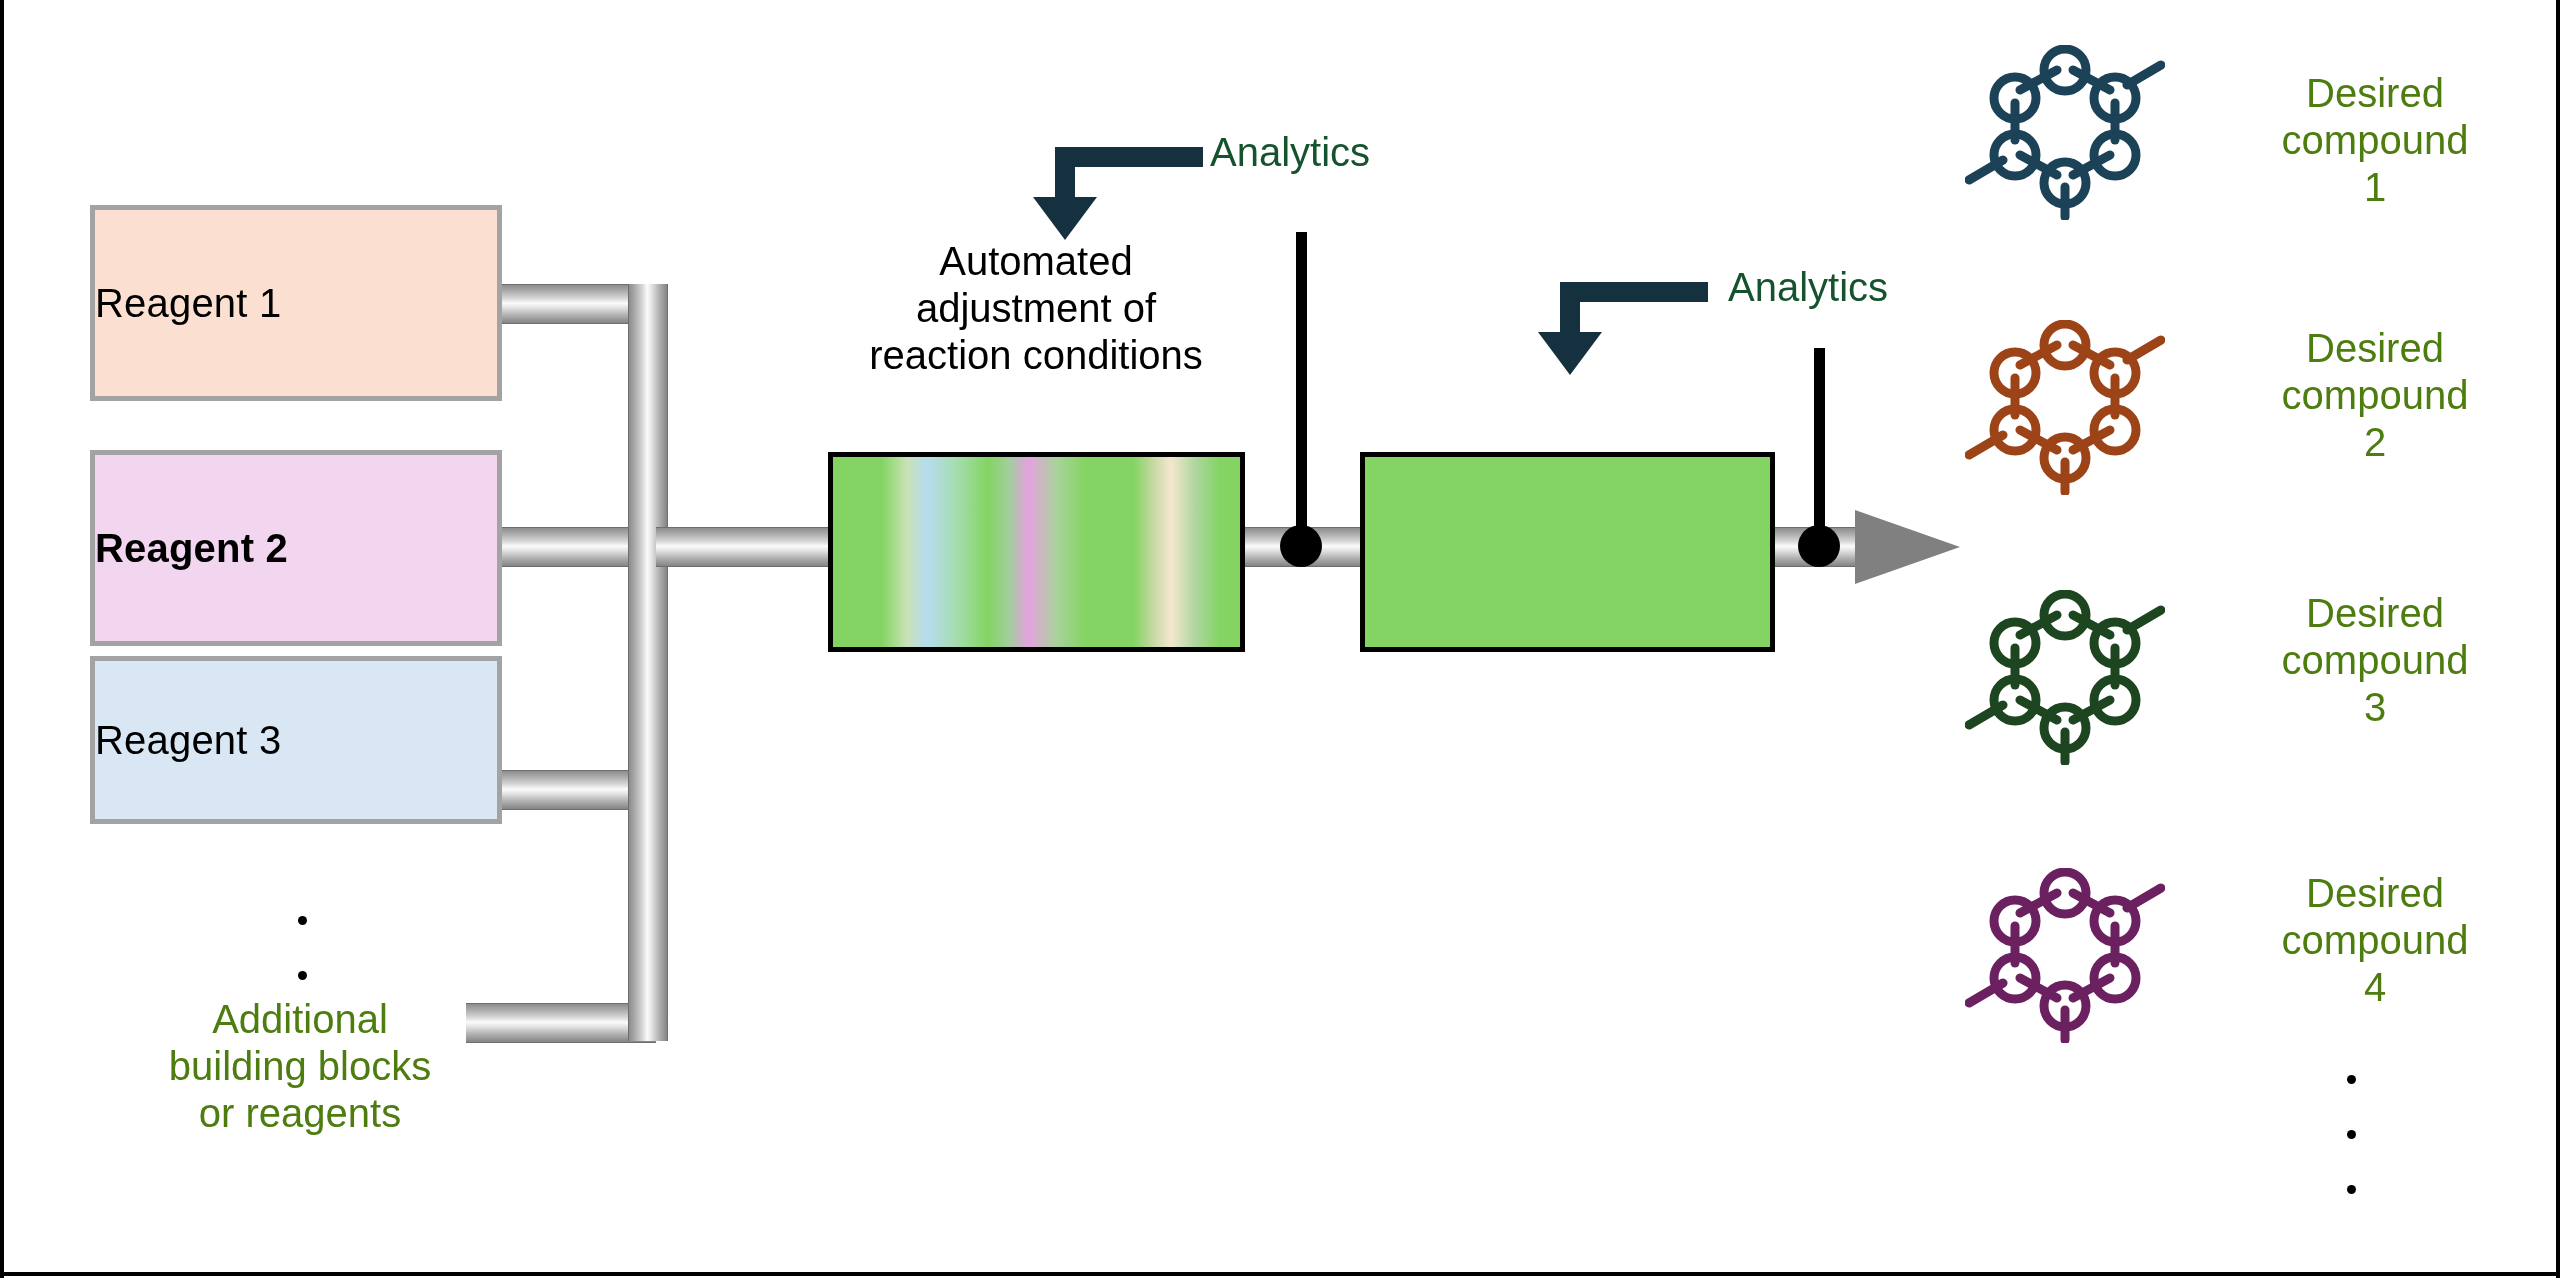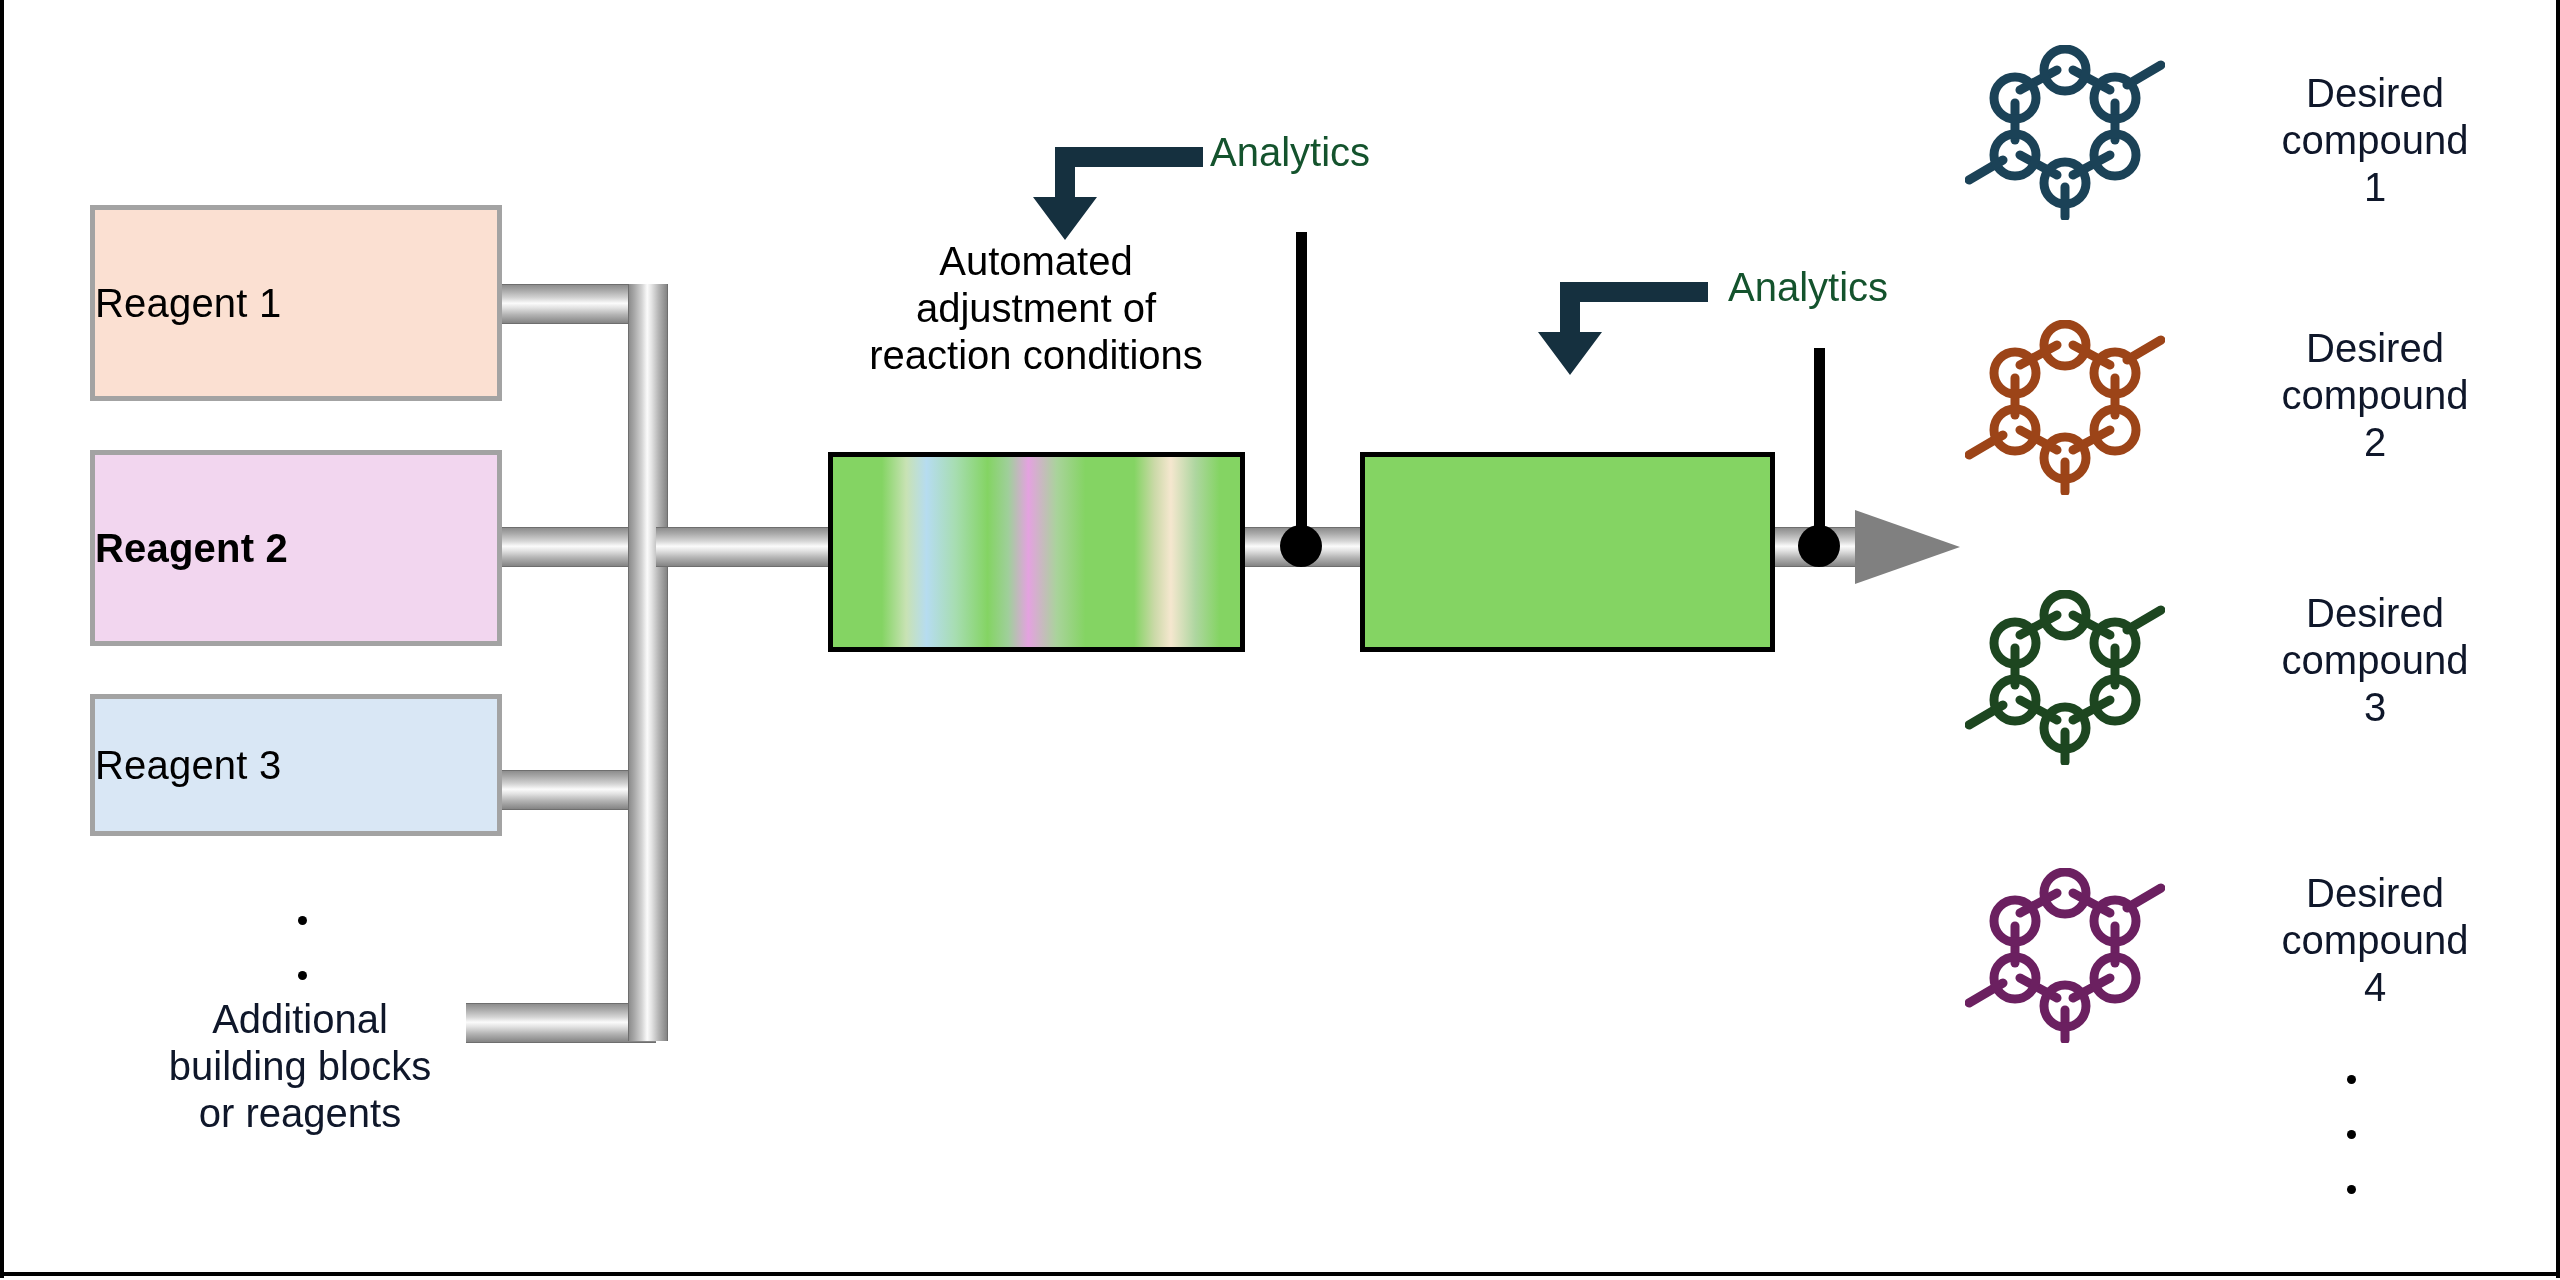--- a/index.html
+++ b/index.html
@@ -104,21 +104,21 @@
   }
 
   
   .out-arrow { position: absolute; }
 
   
   .molecule { position: absolute; }
   .product-label {
     position: absolute;
     font-size: 40px;
-    color: #0f172a;
+    color: #4d7c0f;
     text-align: center;
     line-height: 1.17;
     white-space: pre-line;
   }
 
   
   .dot {
     position: absolute;
     width: 9px;
     height: 9px;
@@ -152,21 +152,21 @@
   <div class="pipe-h" style="left:1770px; top:527px; width:130px; height:38px;"></div>
 
   <div class="reagent-box" style="left:90px; top:205px; width:412px; height:196px; background:#fbe0d2;">
     <span class="reagent-label">Reagent 1</span>
   </div>
 
   <div class="reagent-box" style="left:90px; top:450px; width:412px; height:196px; background:#f2d6ef;font-weight:bold;">
     <span class="reagent-label">Reagent 2</span>
   </div>
 
-  <div class="reagent-box" style="left:90px; top:694px; width:412px; height:142px; background:#d9e7f5;">
+  <div class="reagent-box" style="left:90px; top:656px; width:412px; height:168px; background:#d9e7f5;">
     <span class="reagent-label">Reagent 3</span>
   </div>
 
   <div class="dot" style="left:298px; top:916px;"></div>
   <div class="dot" style="left:298px; top:971px;"></div>
 
   <div class="product-label" style="left:110px; top:996px; width:380px; font-size:40px;">Additional
 building blocks
 or reagents</div>
 

